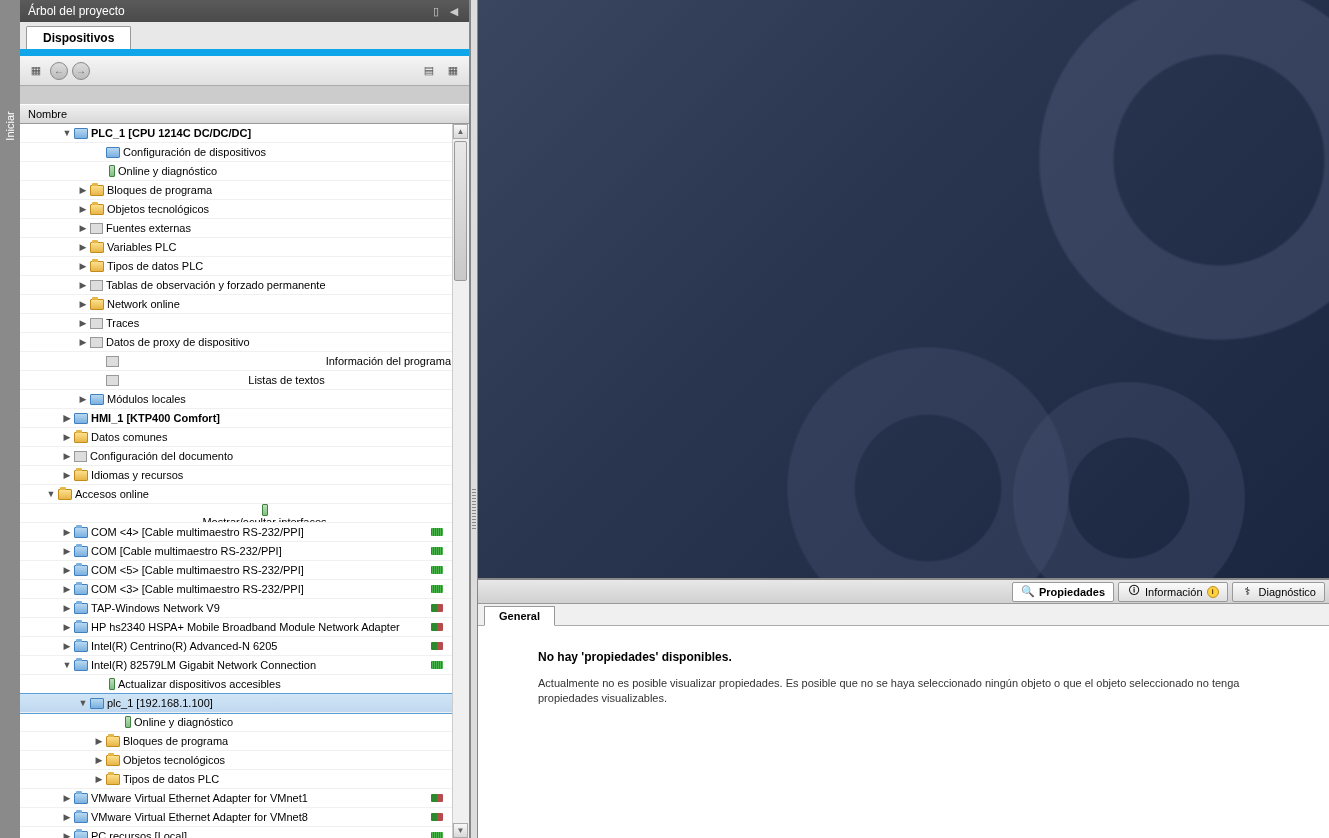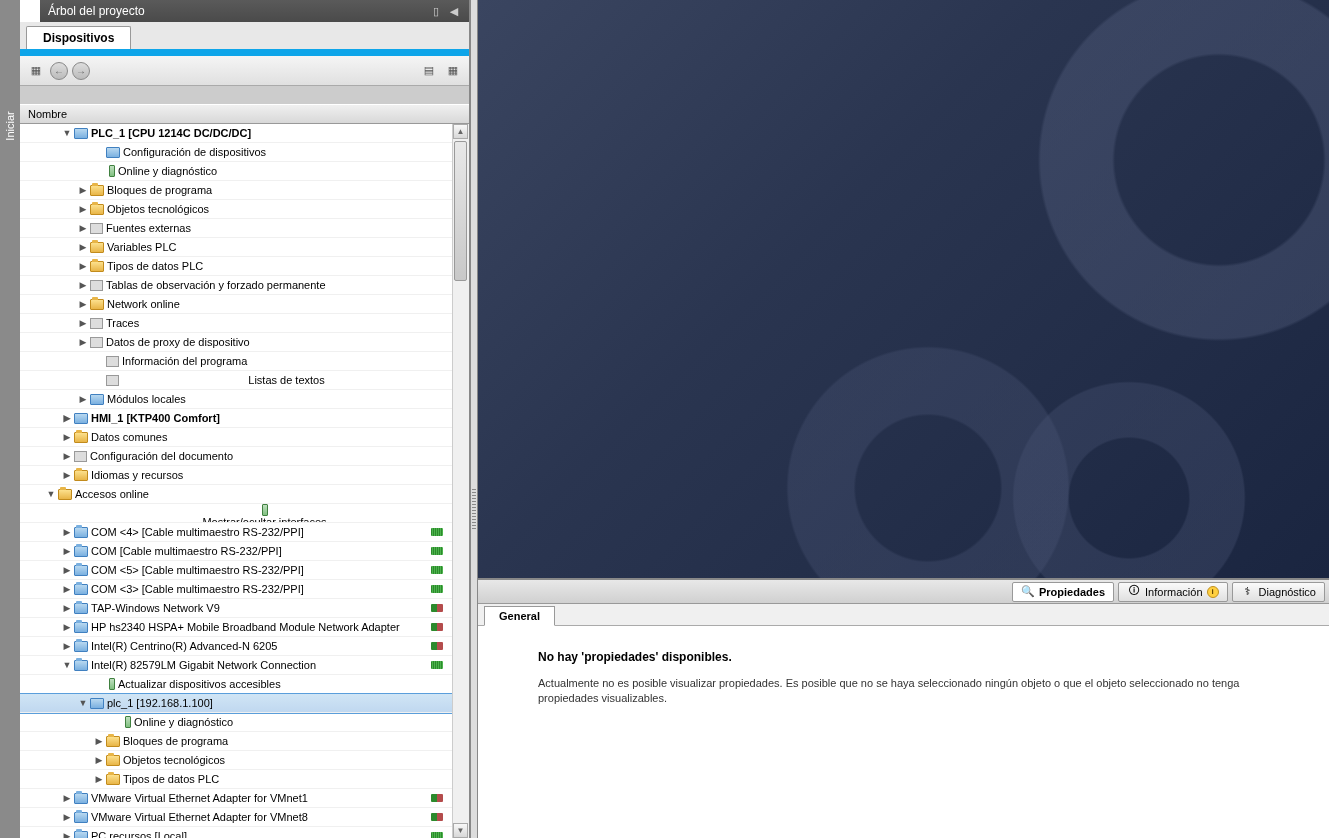--- a/index.html
+++ b/index.html
@@ -1,20 +1,20 @@
 <!DOCTYPE html>
 <html><head>
 <meta charset="utf-8">
 <style>
 * { margin: 0; padding: 0; box-sizing: border-box; font-family: Tahoma, Arial, sans-serif; font-size: 11px; }
 body { width: 1329px; height: 838px; display: flex; overflow: hidden; background: #fff; }
 .left-strip { width: 20px; background: #8a8a8a; display: flex; flex-direction: column; align-items: center; padding-top: 120px; }
 .left-strip span { transform: rotate(-90deg); color: #fff; font-size: 11px; white-space: nowrap; }
 .tree-panel { width: 450px; height: 100%; display: flex; flex-direction: column; border-right: 1px solid #888; background: #fff; }
-.panel-header { background: linear-gradient(#5a5a5a,#4a4a4a); color: #fff; padding: 3px 8px; display: flex; align-items: center; justify-content: space-between; height: 22px; margin-left: 20px; }
+.panel-header { background: linear-gradient(#5a5a5a,#4a4a4a); color: #fff; padding: 3px 8px; display: flex; align-items: center; justify-content: space-between; height: 22px; }
 .panel-header-title { font-weight: normal; font-size: 12px; }
 .panel-header-icons { display: flex; gap: 4px; }
 .panel-header-icons span { width: 14px; height: 14px; display: inline-flex; align-items: center; justify-content: center; color: #ccc; }
 .tab-area { background: #e8e8e8; border-bottom: 7px solid #0ea5e9; display: flex; padding: 4px 6px 0 6px; }
 .tab { background: #fff; border: 1px solid #999; border-bottom: none; padding: 4px 16px; font-weight: bold; font-size: 12px; border-radius: 2px 2px 0 0; }
 .toolbar { background: linear-gradient(#f5f5f5,#e0e0e0); border-bottom: 1px solid #aaa; padding: 4px 6px; display: flex; align-items: center; justify-content: space-between; height: 30px; }
 .toolbar-left, .toolbar-right { display: flex; gap: 4px; align-items: center; }
 .tb-btn { width: 20px; height: 20px; display: inline-flex; align-items: center; justify-content: center; border: 1px solid transparent; border-radius: 2px; color: #555; }
 .arrow-btn { width: 18px; height: 18px; border-radius: 50%; background: linear-gradient(#ddd,#bbb); border: 1px solid #888; display: inline-flex; align-items: center; justify-content: center; color: #666; font-size: 10px; }
 .spacer { height: 18px; background: #ccc; }
@@ -144,21 +144,21 @@
       <div class="tree-row" style="padding-left: 58px; padding-right: 18px;">
         <span class="expander">▶</span>
         <span class="icon generic-icon"></span>
         <span class="row-label">Traces</span>
       </div>
       <div class="tree-row" style="padding-left: 58px; padding-right: 18px;">
         <span class="expander">▶</span>
         <span class="icon generic-icon"></span>
         <span class="row-label">Datos de proxy de dispositivo</span>
       </div>
-      <div class="tree-row" style="padding-left: 74px; padding-right: 18px;">
+      <div class="tree-row" style="padding-left: 74px; padding-right: 18px; text-align: right;">
         <span class="expander"></span>
         <span class="icon generic-icon"></span>
         <span class="row-label">Información del programa</span>
       </div>
       <div class="tree-row" style="padding-left: 74px; padding-right: 18px; text-align: center;">
         <span class="expander"></span>
         <span class="icon generic-icon"></span>
         <span class="row-label">Listas de textos</span>
       </div>
       <div class="tree-row" style="padding-left: 58px; padding-right: 18px;">

